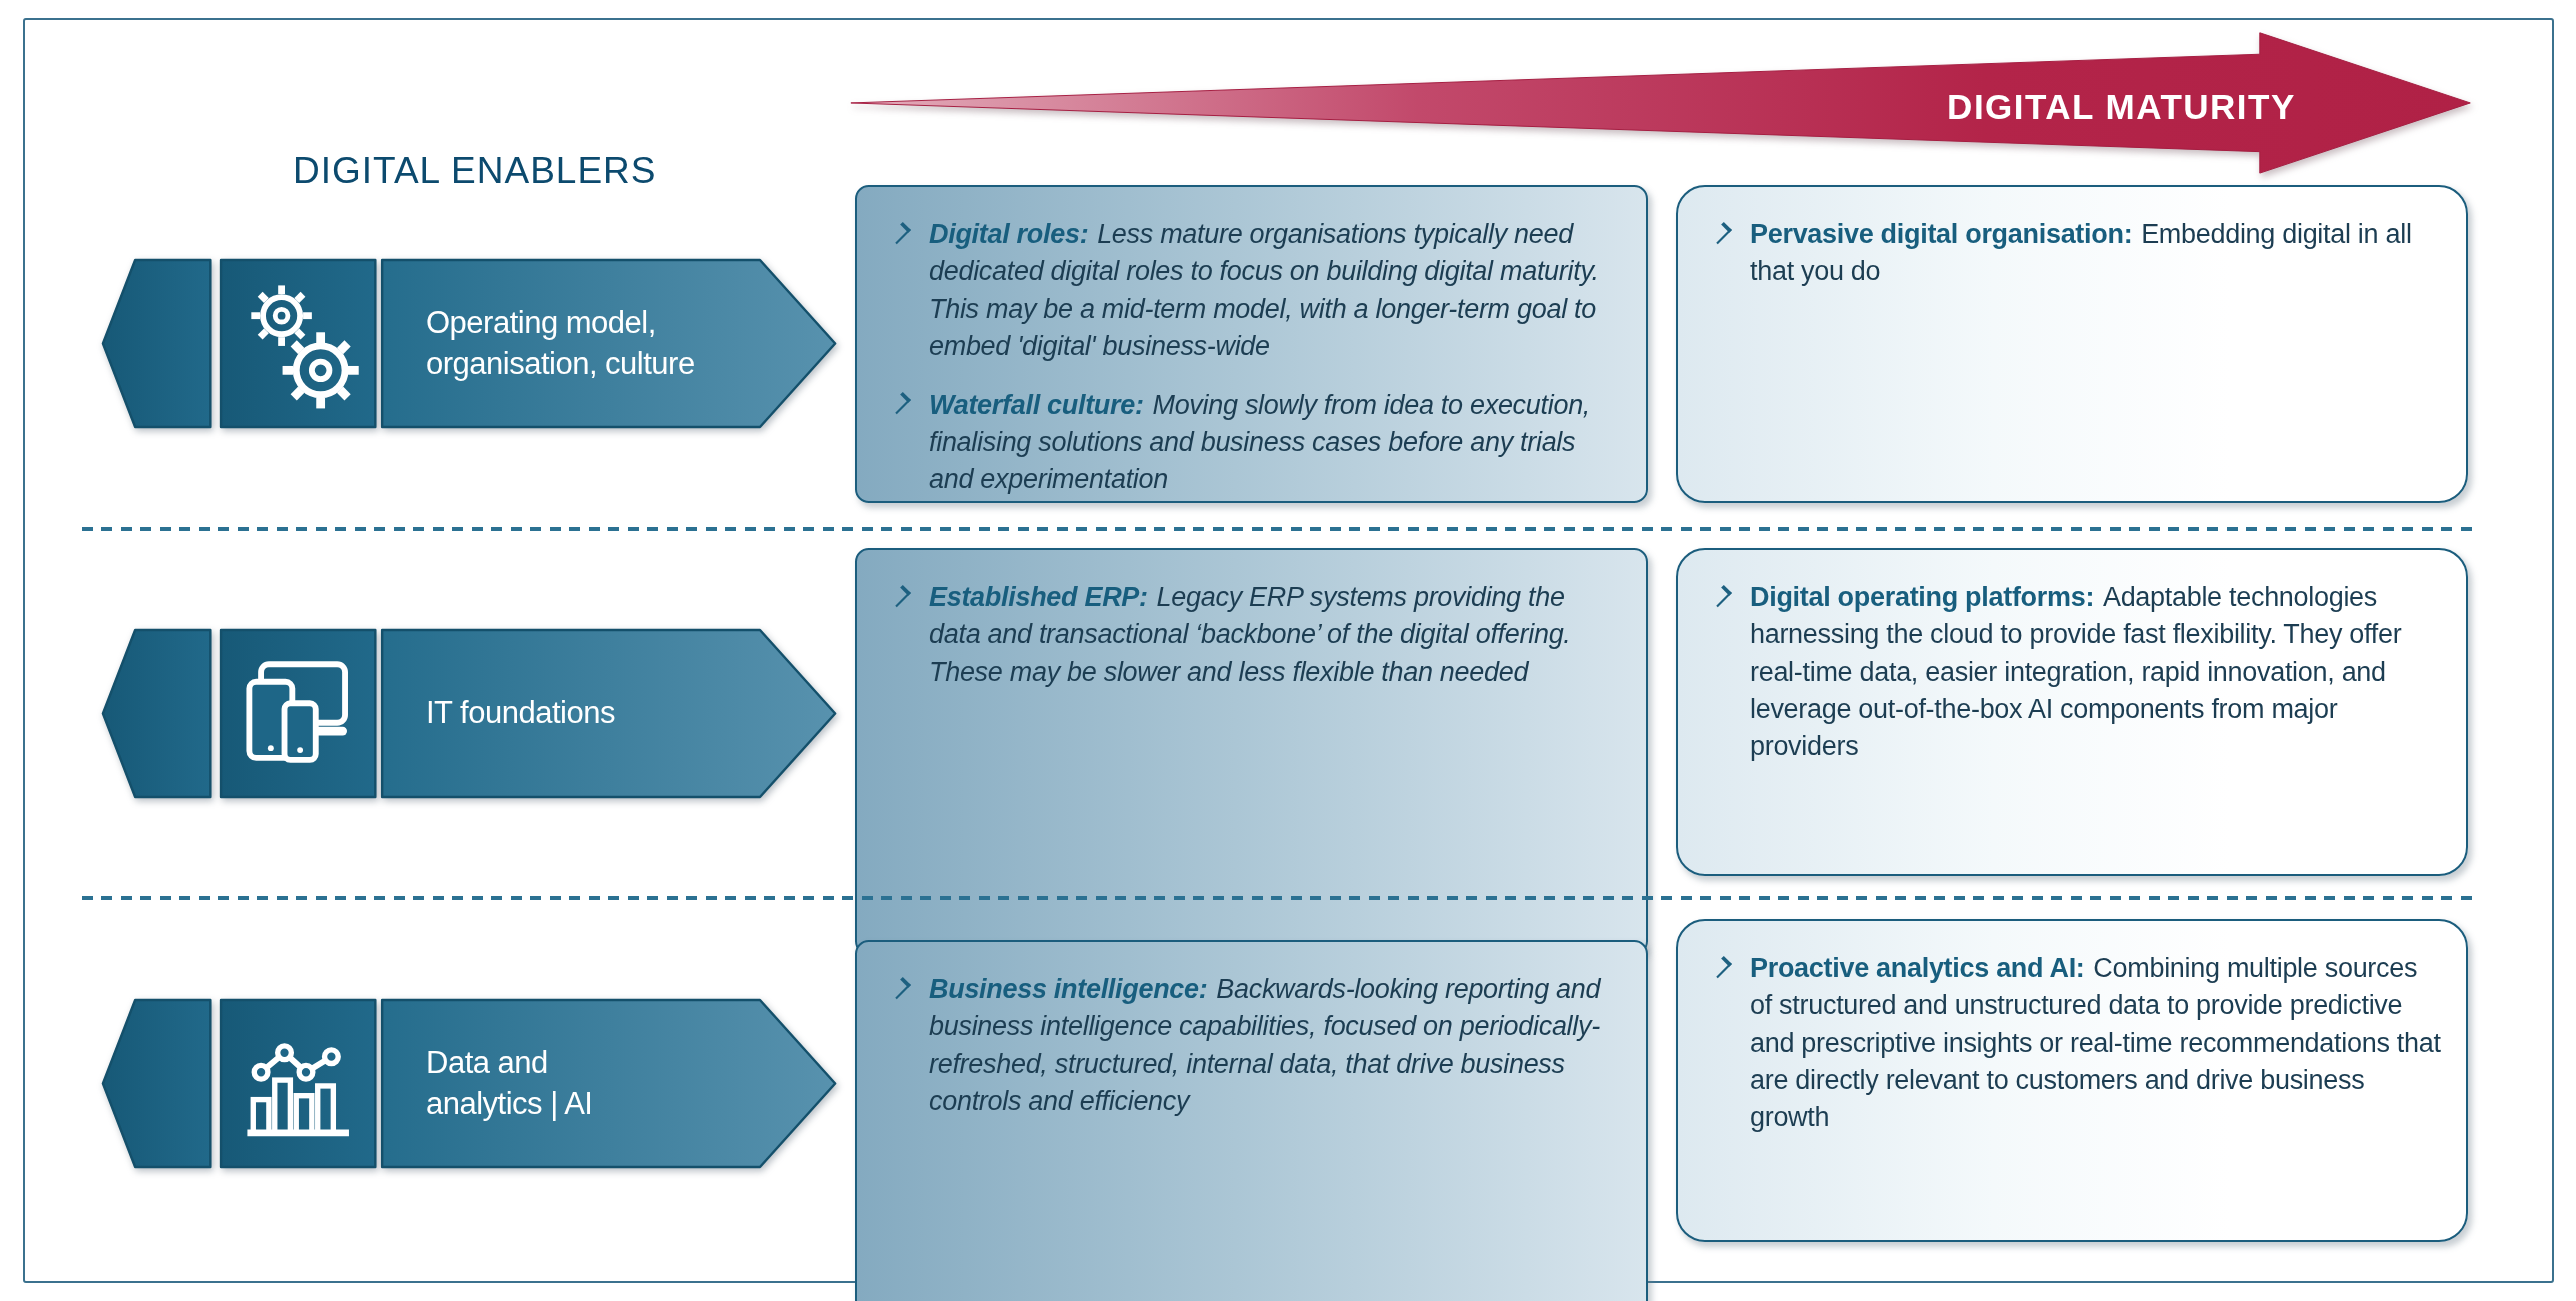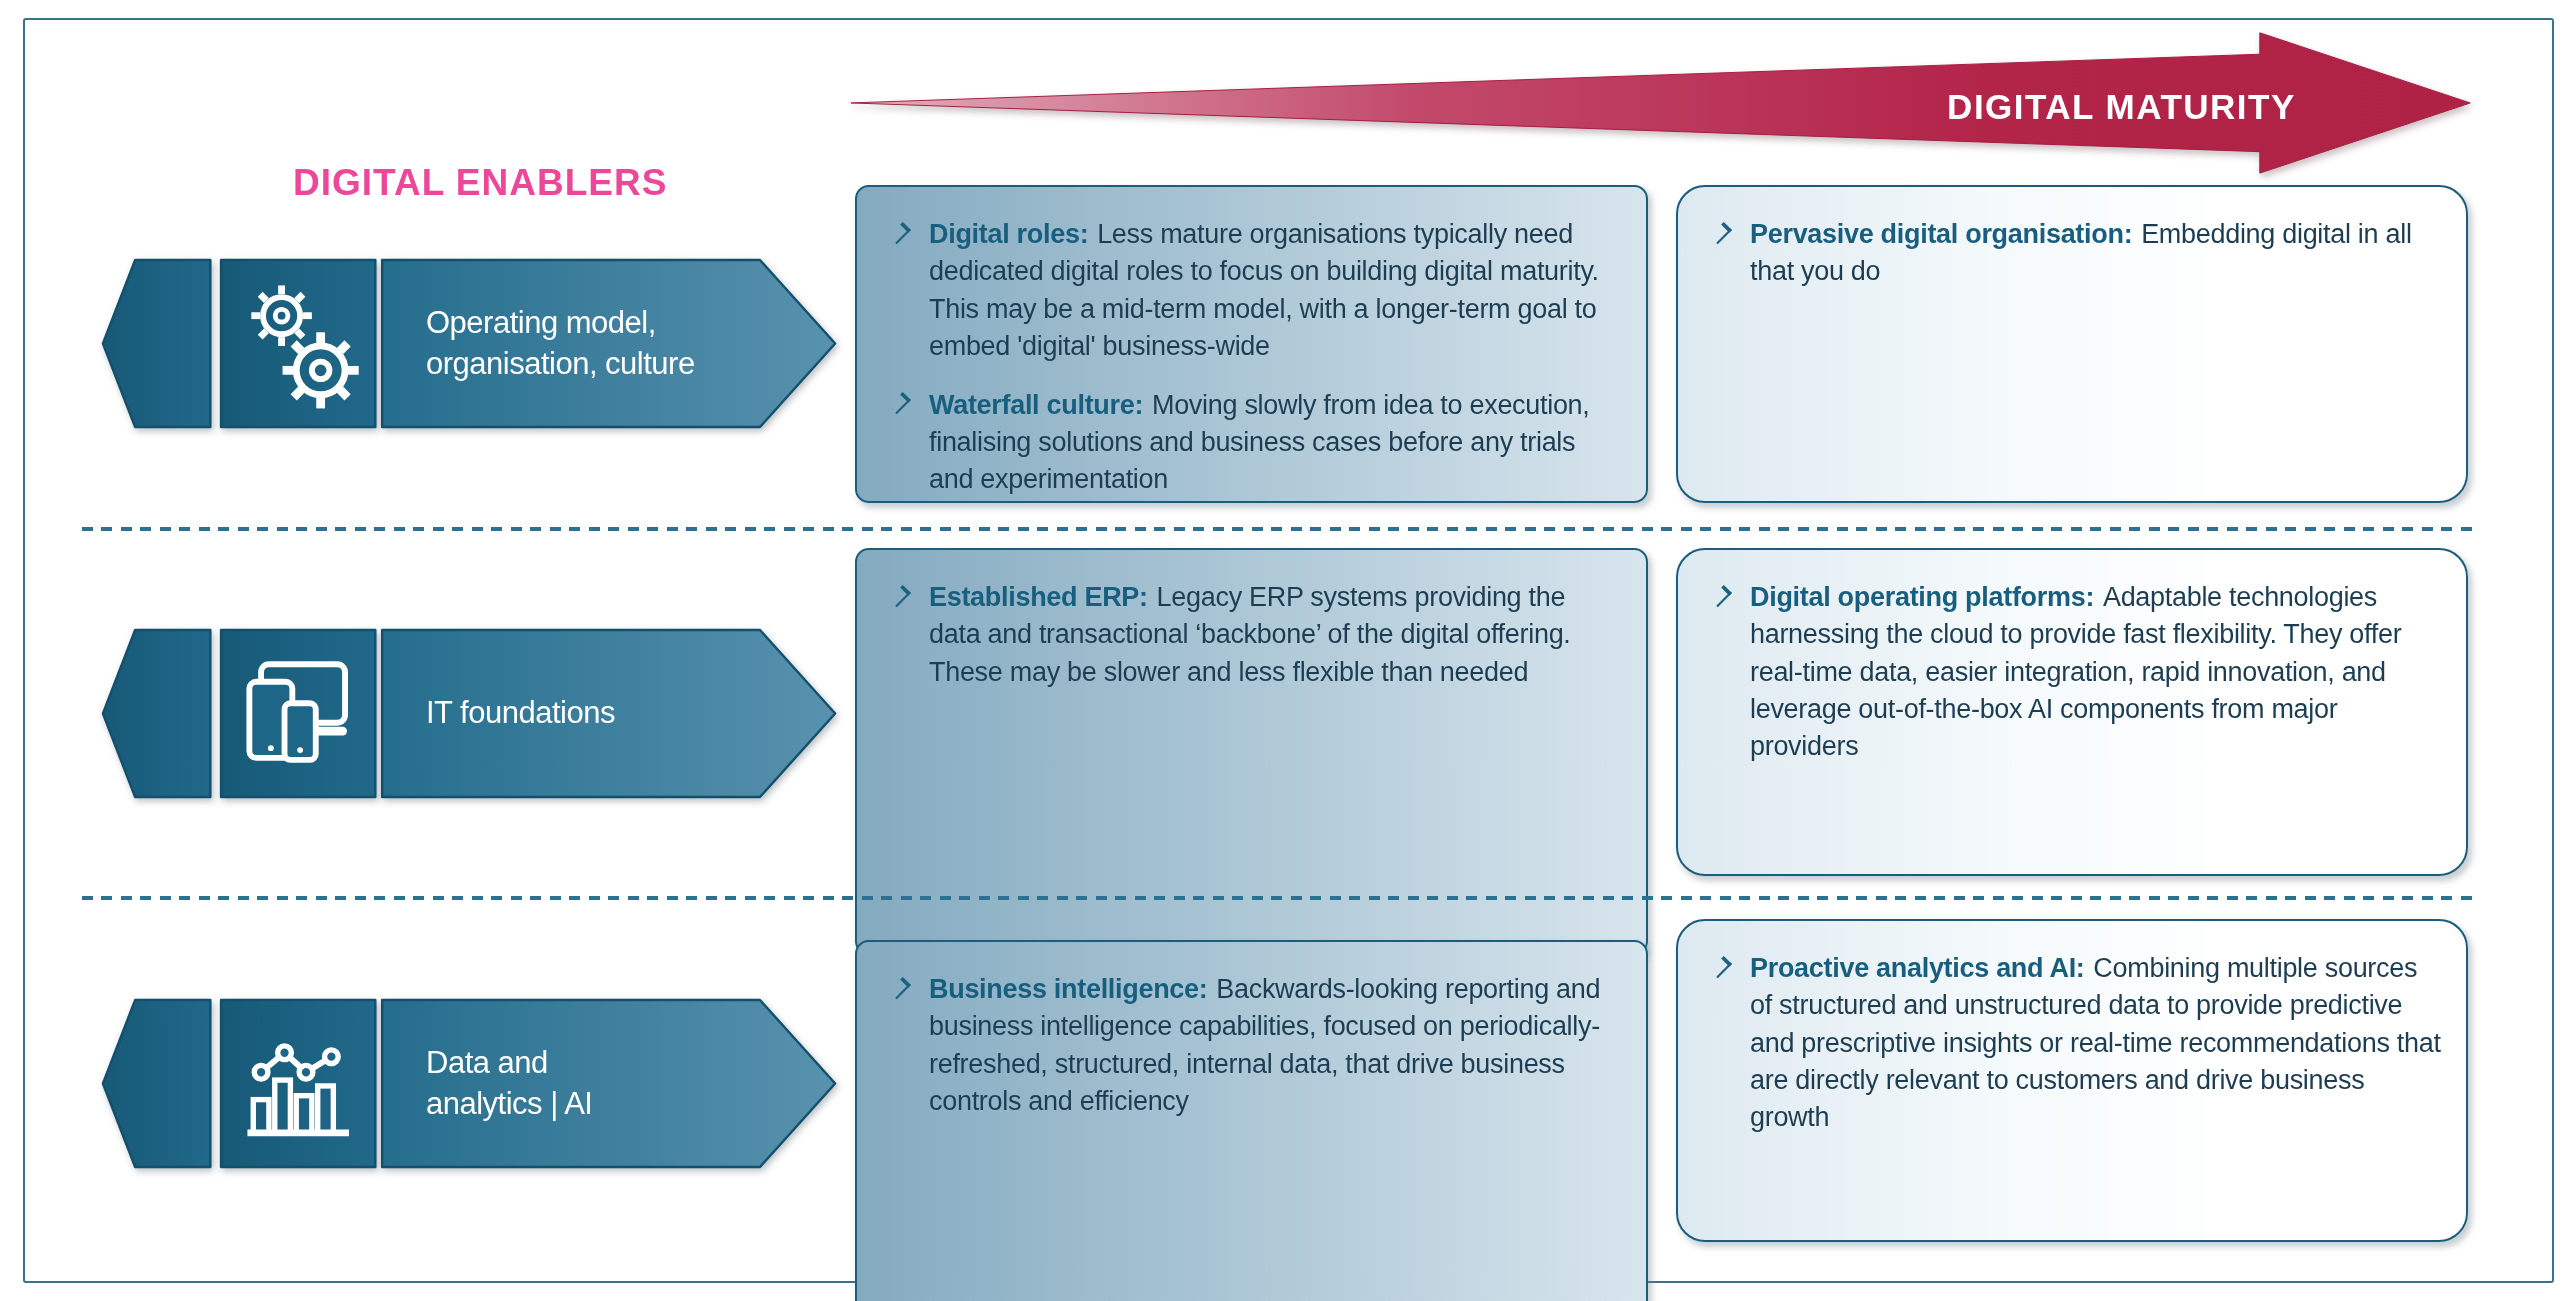--- a/index.html
+++ b/index.html
@@ -5,41 +5,41 @@
   html,body{margin:0;padding:0;background:#ffffff;}
   body{width:2576px;height:1302px;position:relative;overflow:hidden;
        font-family:"Liberation Sans",sans-serif;}
   .abs{position:absolute;}
 
   
   .frame{left:23.4px;top:17.6px;width:2527px;height:1261px;
          border:2.9px solid #3b718e;border-radius:2.9px;background:#fff;}
 
   
-  .enablers-title{left:293px;top:162px;font-size:37px;font-weight:bold;
-                  color:#ec4899;letter-spacing:1px;}
+  .enablers-title{left:293px;top:150px;font-size:37px;font-weight:normal;
+                  color:#0c4a6e;letter-spacing:1px;}
 
   
   .marrow{left:844px;top:25px;width:1639px;height:152px;
           filter:drop-shadow(2.9px 4.9px 3.9px rgba(100,70,80,.35));}
   .marrow text{font-family:"Liberation Sans",sans-serif;}
 
   
   .rowshape{left:100px;width:742px;height:171px;
             filter:drop-shadow(2.9px 3.9px 3.9px rgba(80,95,110,.4));}
   .row-label{left:426px;width:327px;height:167px;display:flex;align-items:center;
              color:#ffffff;font-weight:normal;font-size:31px;line-height:1.32;
              letter-spacing:-0.5px;white-space:pre-line;}
 
   
   .box{border:2.9px solid #1b5d7d;border-radius:13.7px;box-sizing:border-box;
        padding:29px 23.4px 17.6px 31px;box-shadow:3.9px 4.9px 6.8px rgba(110,125,140,.38);}
   .box.low{background:linear-gradient(to right,#84aac0 0%,#abc6d5 48%,#d8e5ed 100%);}
   .box.high{background:linear-gradient(to right,#dde9f0 0%,#f4f9fb 40%,#ffffff 70%);}
-  .col-low{left:855px;width:793px;}
+  .col-low{left:855px;width:793px;font-style:italic;}
   .col-high{left:1676px;width:792px;border-radius:29px;}
 
   .bullet{position:relative;padding-left:41px;margin-bottom:21.5px;
           font-size:27px;line-height:1.38;color:#1c3d52;letter-spacing:-0.3px;}
   .bullet .term{color:#185e7e;font-weight:bold;margin-right:8.8px;}
   .chev{position:absolute;left:3.9px;top:8.8px;width:12.7px;height:12.7px;
         border-top:3.4px solid #1d6080;border-right:3.4px solid #1d6080;
         transform:rotate(45deg) scale(0.72,1.25);}
 
   

